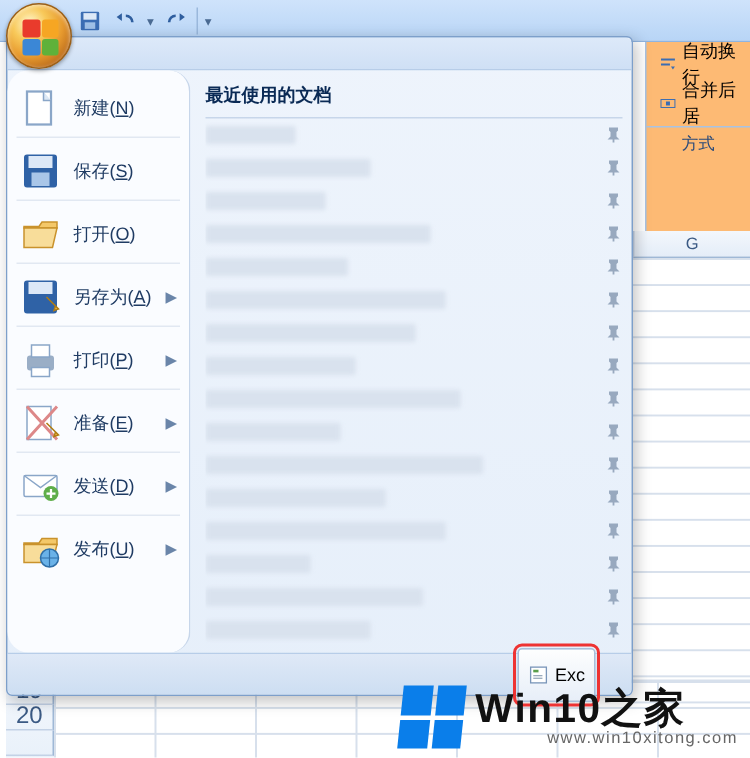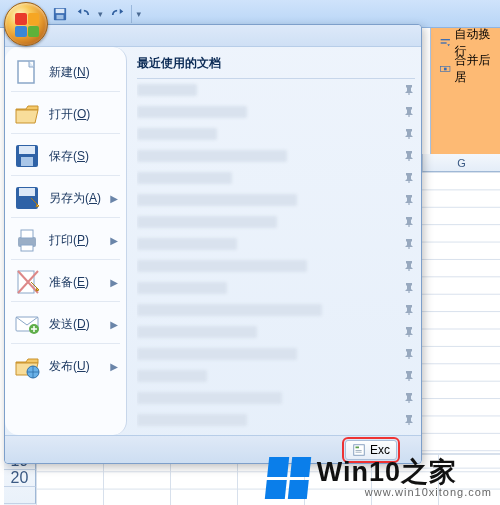--- a/index.html
+++ b/index.html
@@ -49,21 +49,21 @@
     display: flex; flex-direction: column;
   }
   .office-menu .topbar { height: 22px; background: linear-gradient(#dde9f9,#cfe0f5); border-bottom:1px solid #b7cde8; border-radius: 4px 4px 0 0;}
   .office-menu .body { flex: 1; display: flex; min-height: 0; }
   .office-menu .bottombar {
     height: 28px; background: linear-gradient(#dfe9f7,#cddef2);
     border-top: 1px solid #b7cde8; border-radius: 0 0 4px 4px;
     display: flex; align-items: center; justify-content: flex-end; padding-right: 24px;
   }
   .excel-btn {
-    display:flex; align-items:center; gap:4px; height:20px; padding:0 6px;
+    display:flex; align-items:center; gap:4px; height:36px; padding:0 6px;
     background: linear-gradient(#fdfefe,#e7eef8); border:1px solid #a9bfda; border-radius:3px;
     outline: 2px solid #e33; outline-offset: 1px;
   }
 
   .left-col { width: 122px; background:#fafcff; border-right:1px solid #c7d6ea; padding-top:4px;border-radius:14px;}
   .menu-item {
     display:flex; align-items:center; gap:8px; height:42px; padding:0 8px; position:relative;
     border-top:1px solid transparent; border-bottom:1px solid transparent;
   }
   .menu-item:not(:last-child)::after{
@@ -171,20 +171,21 @@
       </svg>
     <span>自动换行</span>
   </div>
   <div class="rbtn">
     <svg class="mini-icon" viewBox="0 0 16 16">
         <rect x="1" y="4" width="14" height="8" fill="none" stroke="#3b6db3"></rect>
         <rect x="6" y="6" width="4" height="4" fill="#3b6db3"></rect>
       </svg>
     <span>合并后居</span>
   </div>
+  <div class="rheader">方式</div>
 </div>
 
 <div class="sheet">
   <div class="colhdr">G</div>
   <div class="gridlines"></div>
 </div>
 <div class="rowhdrs">
   <div>19</div>
   <div>20</div>
   <div></div>
@@ -200,35 +201,35 @@
             <svg viewBox="0 0 28 28">
               <rect x="5" y="3" width="16" height="22" fill="#fff" stroke="#8aa6c8" stroke-width="1.5"></rect>
               <polyline points="16,3 16,9 21,9" fill="#dce8f5" stroke="#8aa6c8"></polyline>
             </svg>
           </span>
           <span class="lbl">新建(<u>N</u>)</span>
         </div>
         <div class="menu-item">
           <span class="big-icon">
             <svg viewBox="0 0 28 28">
-              <path d="M3 9h10l2-3h10v4H3z" fill="#f4c869" stroke="#c9922c"></path>
-              <path d="M3 10h22l-3 13H3z" fill="#f8dd9a" stroke="#c9922c"></path>
-            </svg>
-          </span>
-          <span class="lbl">打开(<u>O</u>)</span>
-        </div>
-        <div class="menu-item">
-          <span class="big-icon">
-            <svg viewBox="0 0 28 28">
               <rect x="3" y="3" width="22" height="22" rx="2" fill="#2f62a6"></rect>
               <rect x="6" y="4" width="16" height="8" fill="#dce8f7"></rect>
               <rect x="8" y="15" width="12" height="9" fill="#a9c6e8"></rect>
             </svg>
           </span>
           <span class="lbl">保存(<u>S</u>)</span>
+        </div>
+        <div class="menu-item">
+          <span class="big-icon">
+            <svg viewBox="0 0 28 28">
+              <path d="M3 9h10l2-3h10v4H3z" fill="#f4c869" stroke="#c9922c"></path>
+              <path d="M3 10h22l-3 13H3z" fill="#f8dd9a" stroke="#c9922c"></path>
+            </svg>
+          </span>
+          <span class="lbl">打开(<u>O</u>)</span>
         </div>
         <div class="menu-item">
           <span class="big-icon">
             <svg viewBox="0 0 28 28">
               <rect x="3" y="3" width="22" height="22" rx="2" fill="#2f62a6"></rect>
               <rect x="6" y="4" width="16" height="8" fill="#dce8f7"></rect>
               <path d="M18 14l8 8-3 1 1-3z" fill="#f6c14e" stroke="#b07c12"></path>
             </svg>
           </span>
           <span class="lbl">另存为(<u>A</u>)</span>

